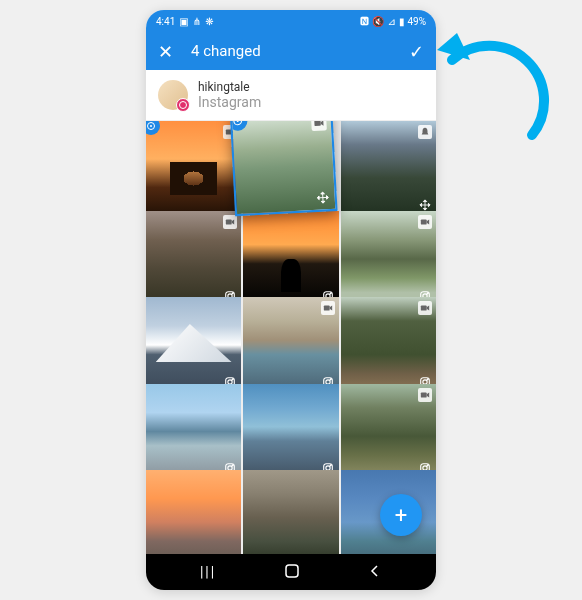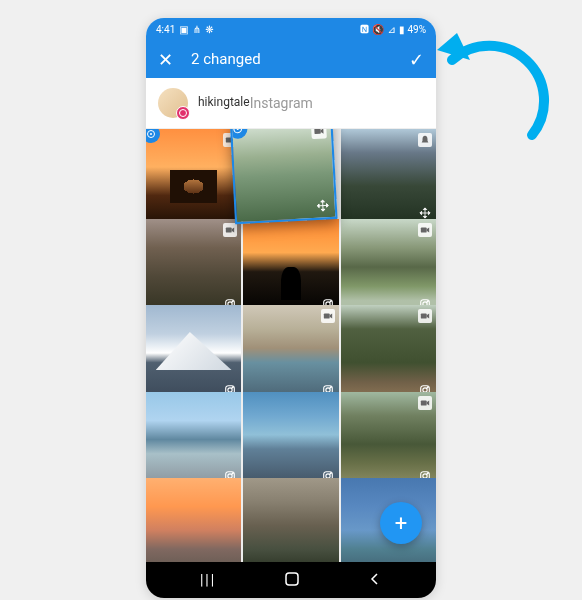--- a/index.html
+++ b/index.html
@@ -16,21 +16,20 @@
     .phone {
       width: 290px;
       height: 580px;
       background: white;
       border-radius: 18px;
       overflow: hidden;
       box-shadow: 0 2px 12px rgba(0,0,0,0.15);
       display: flex;
       flex-direction: column;
       position: relative;
-      margin-top: 8px;
     }
     .status-bar {
       background: #1e88e5;
       color: white;
       height: 22px;
       display: flex;
       align-items: center;
       justify-content: space-between;
       padding: 0 10px;
       font-size: 10px;
@@ -75,21 +74,21 @@
       display: flex;
       align-items: center;
       justify-content: center;
     }
     .avatar-badge::after {
       content: "";
       width: 6px; height: 6px;
       border-radius: 50%;
       border: 1px solid white;
     }
-    .profile-text { display: flex; }
+    .profile-text { display: flex; flex-direction: column; }
     .profile-name { font-size: 12px; color: #333; }
     .profile-sub { font-size: 14px; color: #999; }
     .grid {
       flex: 1;
       display: grid;
       grid-template-columns: repeat(3, 1fr);
       gap: 2px;
       background: #eee;
       overflow: hidden;
     }
@@ -206,21 +205,21 @@
       <span>🅽</span>
       <span>🔇</span>
       <span>⊿</span>
       <span>▮</span>
       <span>49%</span>
     </div>
   </div>
 
   <div class="app-bar">
     <span class="close-icon">✕</span>
-    <span class="app-bar-title">2 changed</span>
+    <span class="app-bar-title">4 changed</span>
     <span class="check-icon">✓</span>
   </div>
 
   <div class="profile-section">
     <div class="avatar">
       <div class="avatar-badge"></div>
     </div>
     <div class="profile-text">
       <span class="profile-name">hikingtale</span>
       <span class="profile-sub">Instagram</span>

